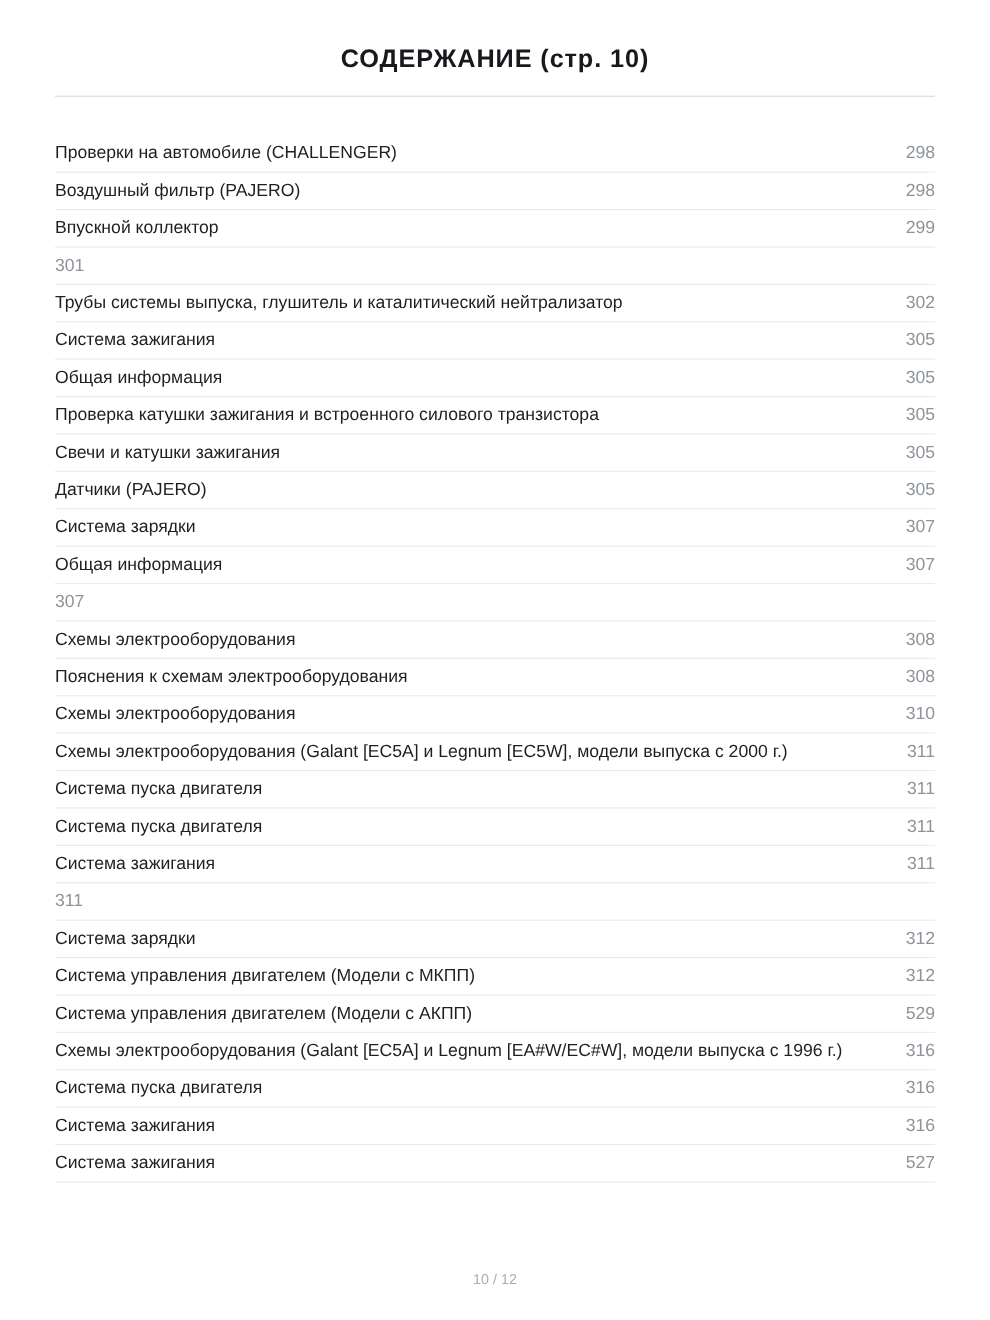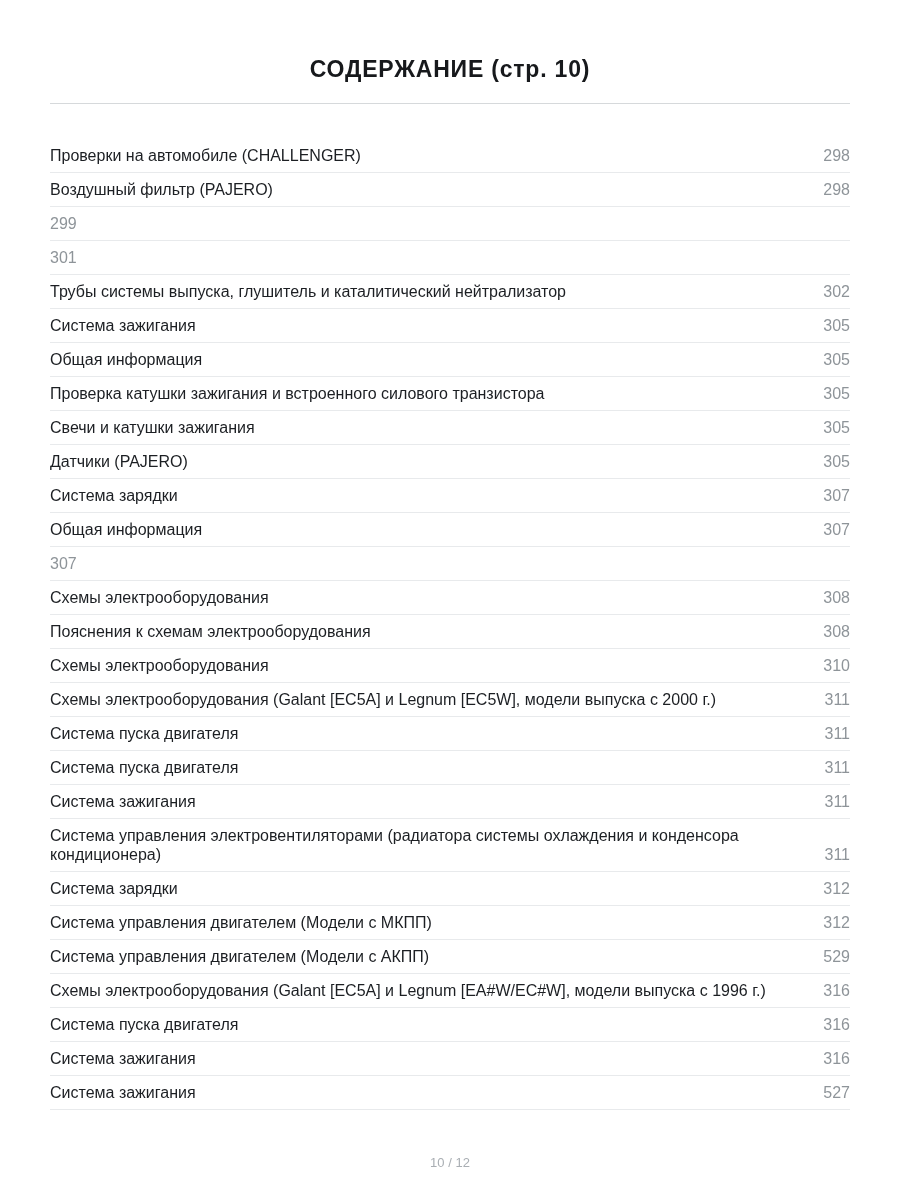--- a/index.html
+++ b/index.html
@@ -6,21 +6,21 @@
     margin: 0;
     padding: 0;
     background: #ffffff;
     font-family: "Liberation Sans", "DejaVu Sans", sans-serif;
   }
   .page {
     position: relative;
     width: 900px;
     height: 1200px;
     box-sizing: border-box;
-    padding: 16px 50px;
+    padding: 0 50px;
     background: #ffffff;
     overflow: hidden;
   }
   .title {
     margin: 0;
     padding: 40px 0 20px 0;
     text-align: center;
     font-size: 23px;
     font-weight: 700;
     letter-spacing: 0.8px;
@@ -70,20 +70,21 @@
     <span class="toc-label">Проверки на автомобиле (CHALLENGER)</span>
     <span class="toc-page">298</span>
   </div>
 
   <div class="toc-row">
     <span class="toc-label">Воздушный фильтр (PAJERO)</span>
     <span class="toc-page">298</span>
   </div>
 
   <div class="toc-row">
+    <span class="toc-label">Впускной коллектор</span>
     <span class="toc-page">299</span>
   </div>
 
   <div class="toc-row">
     <span class="toc-page">301</span>
   </div>
 
   <div class="toc-row">
     <span class="toc-label">Трубы системы выпуска, глушитель и каталитический нейтрализатор</span>
     <span class="toc-page">302</span>
@@ -157,21 +158,20 @@
     <span class="toc-label">Система пуска двигателя</span>
     <span class="toc-page">311</span>
   </div>
 
   <div class="toc-row">
     <span class="toc-label">Система зажигания</span>
     <span class="toc-page">311</span>
   </div>
 
   <div class="toc-row">
-    <span class="toc-label">Система управления электровентиляторами (радиатора системы охлаждения и конденсора кондиционера)</span>
     <span class="toc-page">311</span>
   </div>
 
   <div class="toc-row">
     <span class="toc-label">Система зарядки</span>
     <span class="toc-page">312</span>
   </div>
 
   <div class="toc-row">
     <span class="toc-label">Система управления двигателем (Модели с МКПП)</span>

